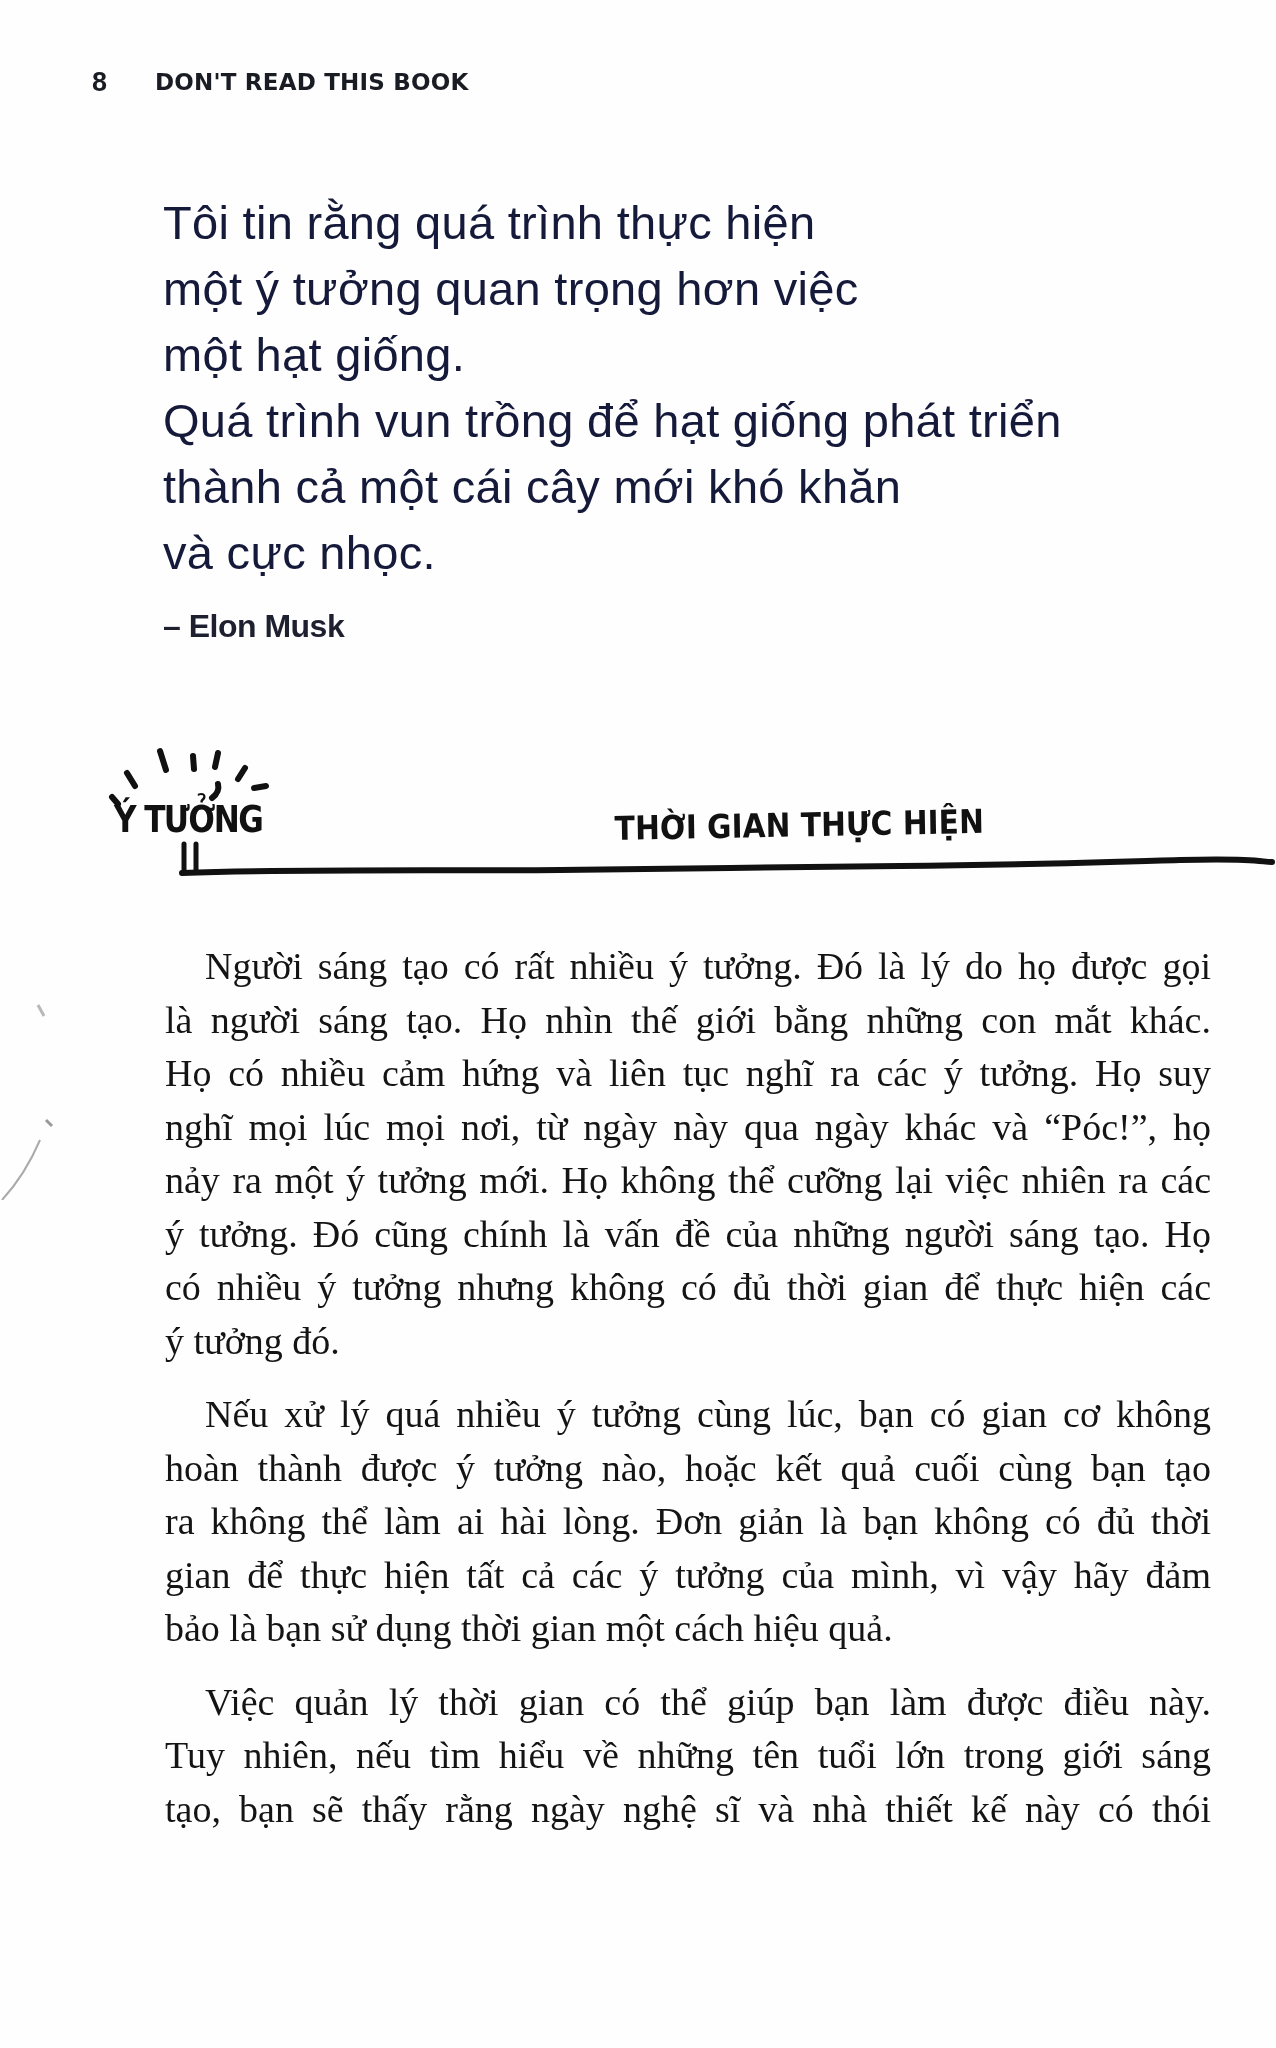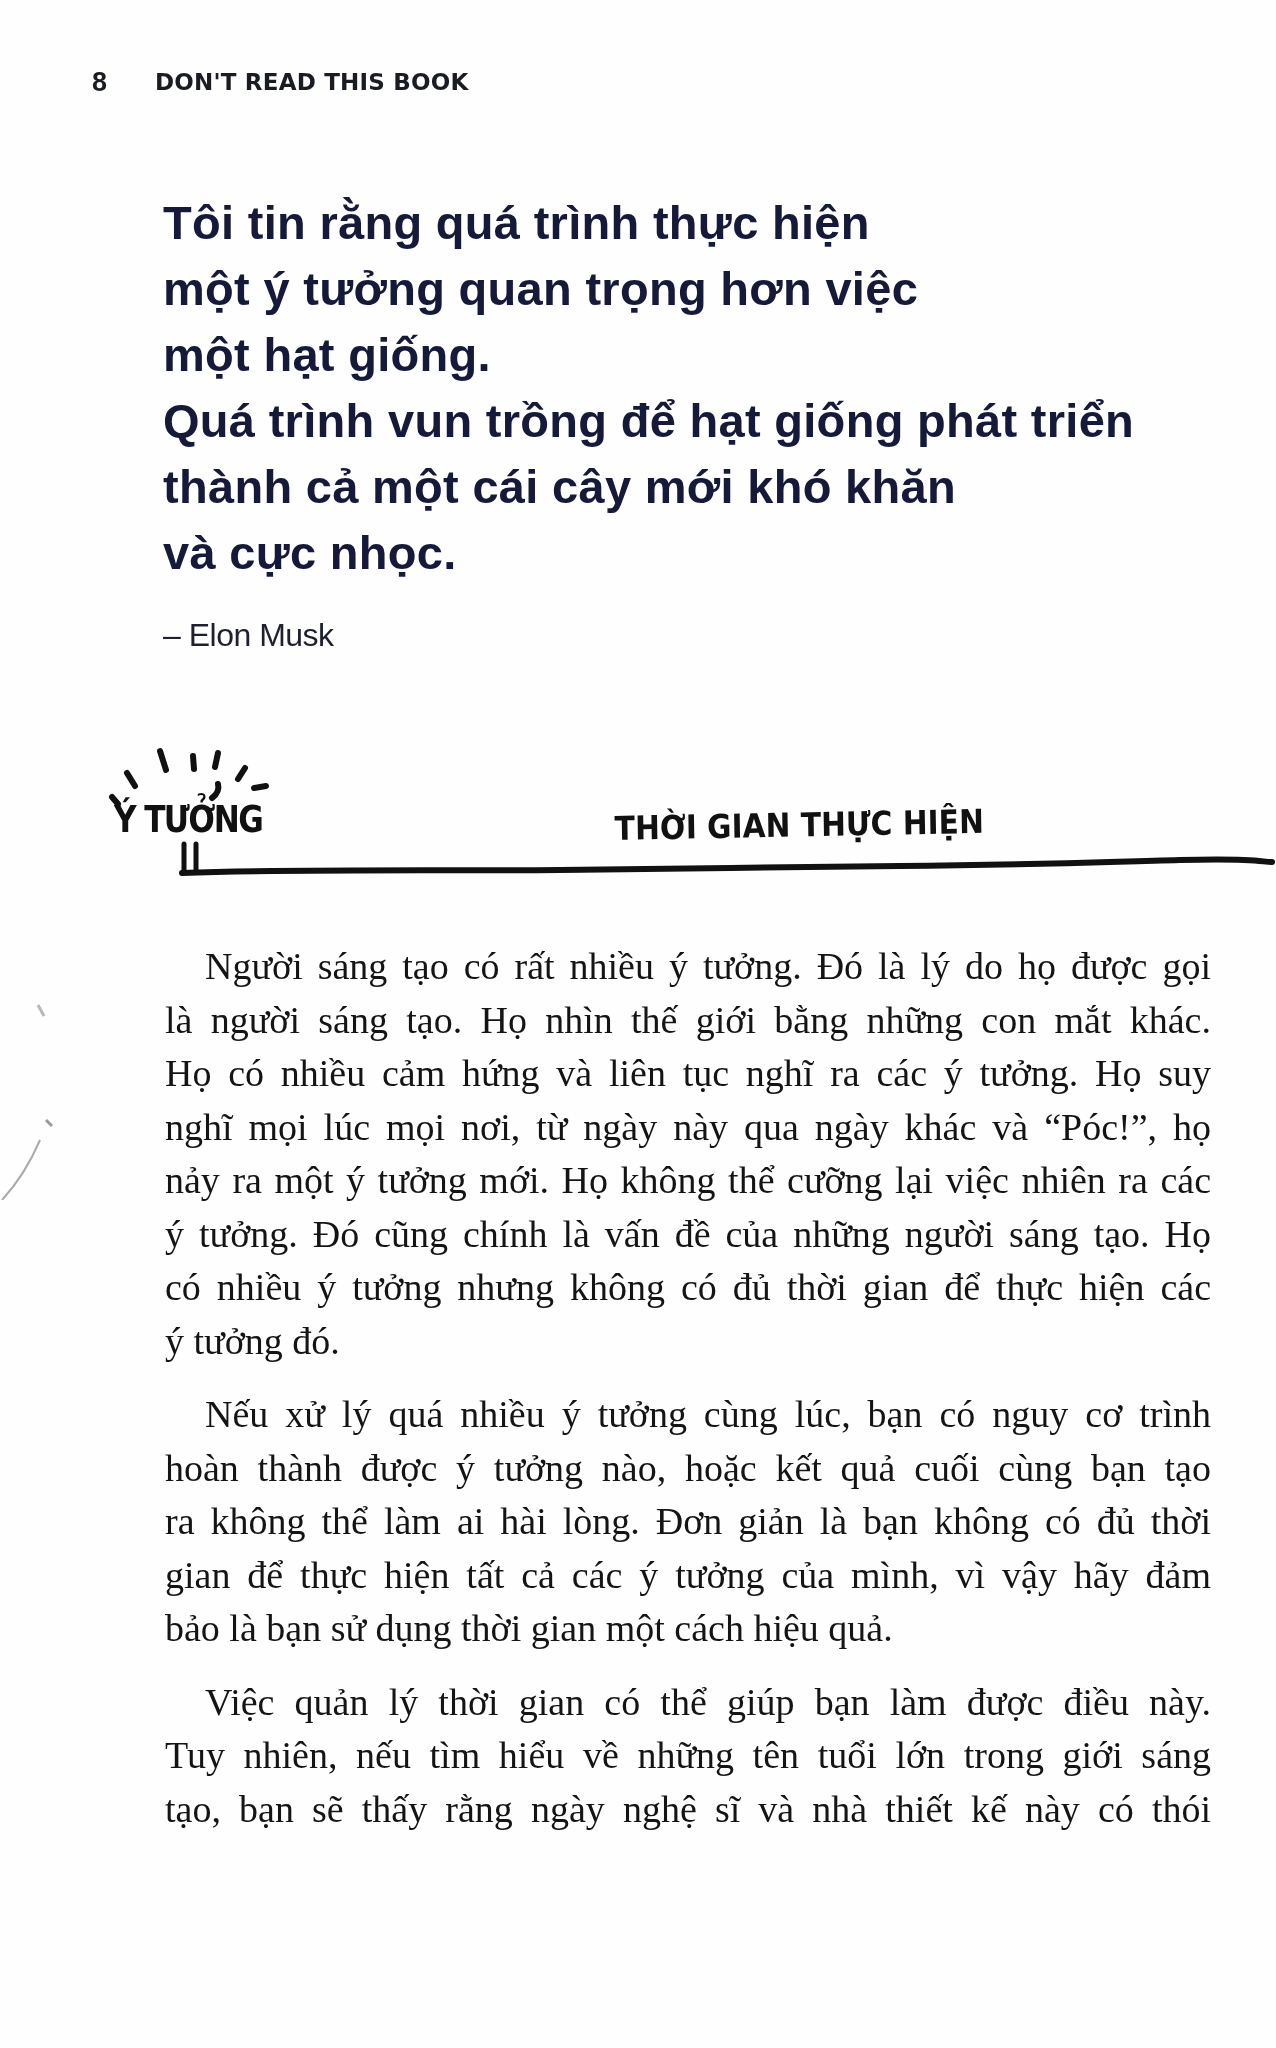--- a/index.html
+++ b/index.html
@@ -54,35 +54,36 @@
     
     .epigraph {
       position: absolute;
       left: 163px;
       top: 190px;
       width: 1060px;
     }
     .quote-line {
       display: block;
       font-family: "Liberation Sans", "DejaVu Sans", sans-serif;
-      font-weight: bold;
+      font-weight: normal;
       font-size: 47px;
       line-height: 66px;
       color: #15193a;
       white-space: nowrap;
       letter-spacing: 0.3px;
     }
     .attribution {
       display: block;
-      margin-top: 29px;
+      margin-top: 20px;
       font-family: "Liberation Sans", "DejaVu Sans", sans-serif;
       font-size: 32px;
       line-height: 40px;
       color: #1e2030;
       letter-spacing: -0.5px;
+      font-weight: bold;
     }
 
     
     .illustration {
       position: absolute;
       left: 0;
       top: 740px;
       width: 1136px;
       height: 160px;
       padding-left: 32px;
@@ -204,21 +205,21 @@
       <span class="body-line indent">Người sáng tạo có rất nhiều ý tưởng. Đó là lý do họ được gọi</span>
       <span class="body-line">là người sáng tạo. Họ nhìn thế giới bằng những con mắt khác.</span>
       <span class="body-line">Họ có nhiều cảm hứng và liên tục nghĩ ra các ý tưởng. Họ suy</span>
       <span class="body-line">nghĩ mọi lúc mọi nơi, từ ngày này qua ngày khác và “Póc!”, họ</span>
       <span class="body-line">nảy ra một ý tưởng mới. Họ không thể cưỡng lại việc nhiên ra các</span>
       <span class="body-line">ý tưởng. Đó cũng chính là vấn đề của những người sáng tạo. Họ</span>
       <span class="body-line">có nhiều ý tưởng nhưng không có đủ thời gian để thực hiện các</span>
       <span class="body-line last">ý tưởng đó.</span>
     </p>
     <p class="body-paragraph">
-      <span class="body-line indent">Nếu xử lý quá nhiều ý tưởng cùng lúc, bạn có nguy cơ trình</span>
+      <span class="body-line indent">Nếu xử lý quá nhiều ý tưởng cùng lúc, bạn có gian cơ không</span>
       <span class="body-line">hoàn thành được ý tưởng nào, hoặc kết quả cuối cùng bạn tạo</span>
       <span class="body-line">ra không thể làm ai hài lòng. Đơn giản là bạn không có đủ thời</span>
       <span class="body-line">gian để thực hiện tất cả các ý tưởng của mình, vì vậy hãy đảm</span>
       <span class="body-line last">bảo là bạn sử dụng thời gian một cách hiệu quả.</span>
     </p>
     <p class="body-paragraph">
       <span class="body-line indent">Việc quản lý thời gian có thể giúp bạn làm được điều này.</span>
       <span class="body-line">Tuy nhiên, nếu tìm hiểu về những tên tuổi lớn trong giới sáng</span>
       <span class="body-line">tạo, bạn sẽ thấy rằng ngày nghệ sĩ và nhà thiết kế này có thói</span>
     </p>

